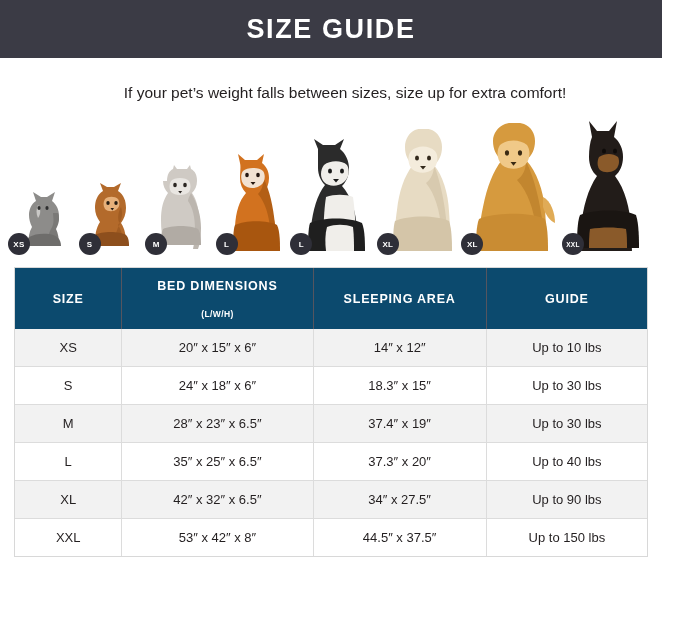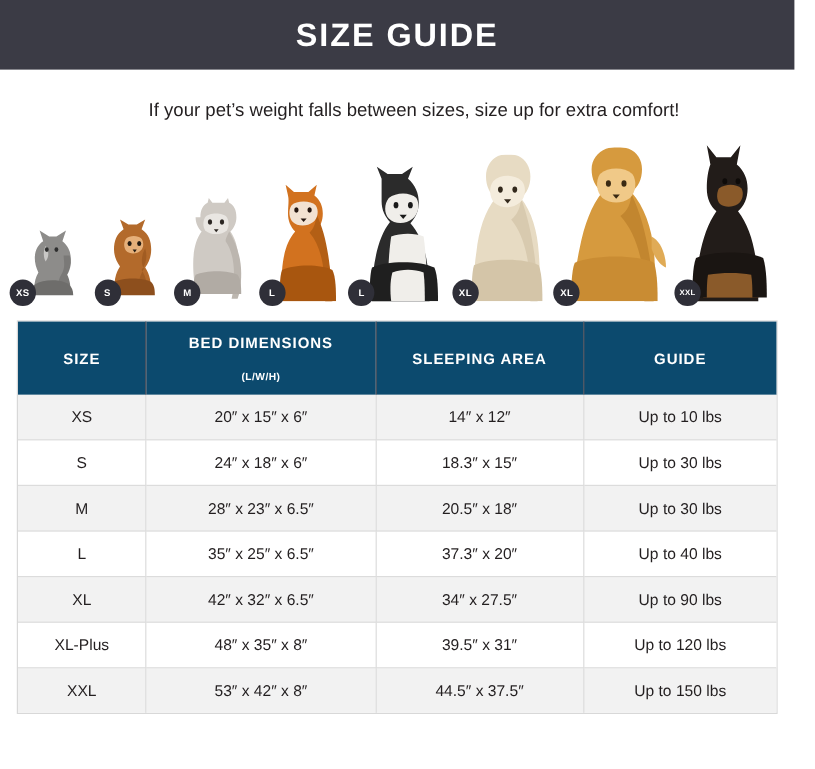--- a/index.html
+++ b/index.html
@@ -297,42 +297,36 @@
         </tr>
         <tr>
           <td>S</td>
           <td>24″ x 18″ x 6″</td>
           <td>18.3″ x 15″</td>
           <td>Up to 30 lbs</td>
         </tr>
         <tr>
           <td>M</td>
           <td>28″ x 23″ x 6.5″</td>
-          <td>20.5″ x 18″</td>
+          <td>37.4″ x 19″</td>
           <td>Up to 30 lbs</td>
         </tr>
         <tr>
           <td>L</td>
           <td>35″ x 25″ x 6.5″</td>
           <td>37.3″ x 20″</td>
           <td>Up to 40 lbs</td>
         </tr>
         <tr>
           <td>XL</td>
           <td>42″ x 32″ x 6.5″</td>
           <td>34″ x 27.5″</td>
           <td>Up to 90 lbs</td>
         </tr>
         <tr>
-          <td>XL-Plus</td>
-          <td>48″ x 35″ x 8″</td>
-          <td>39.5″ x 31″</td>
-          <td>Up to 120 lbs</td>
-        </tr>
-        <tr>
           <td>XXL</td>
           <td>53″ x 42″ x 8″</td>
           <td>44.5″ x 37.5″</td>
           <td>Up to 150 lbs</td>
         </tr>
       </tbody>
     </table>
   </div>
 
 </div>

